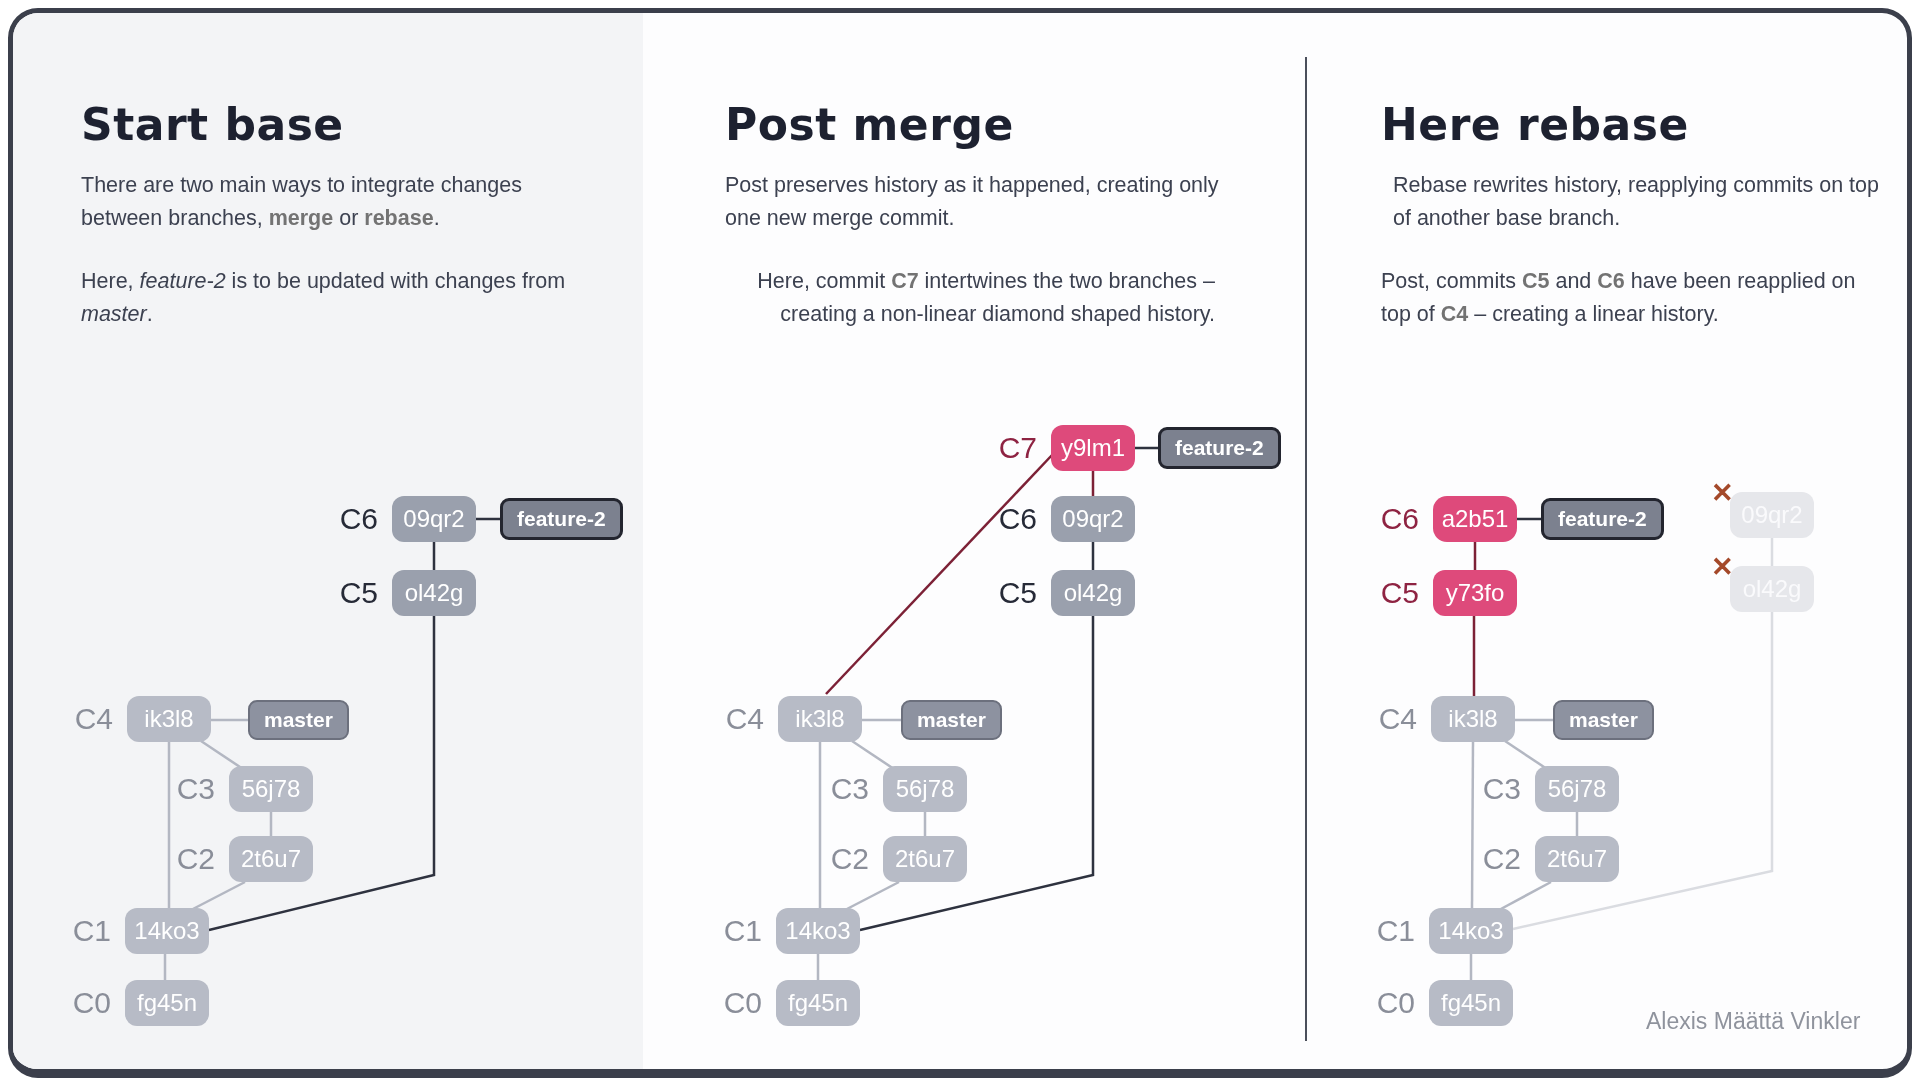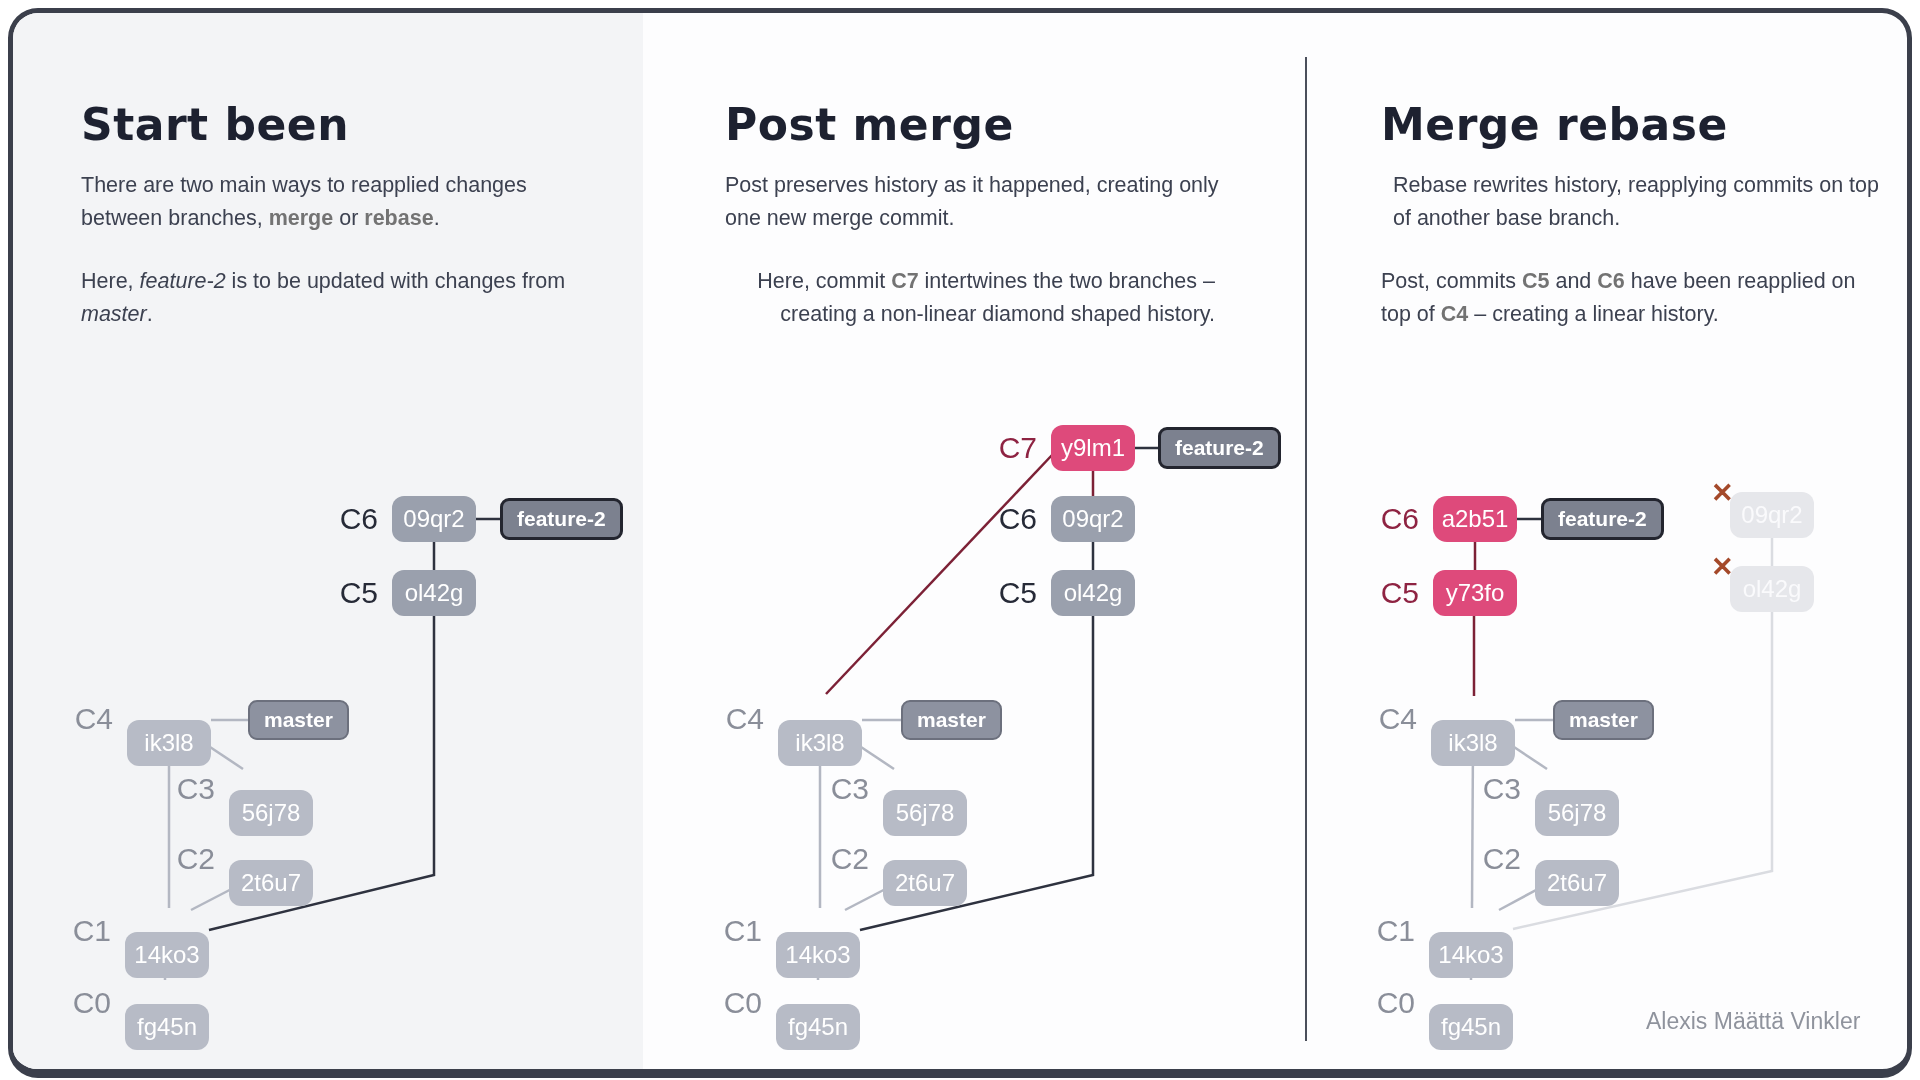--- a/index.html
+++ b/index.html
@@ -14,21 +14,21 @@
   .para b{font-weight:bold;color:#737373;}
   .para i{font-style:italic;}
   svg.edges{position:absolute;left:0;top:0;z-index:1;pointer-events:none;}
   .e-gray{stroke:#b3b7c2;stroke-width:2.5;fill:none;}
   .e-navy{stroke:#2e323f;stroke-width:2.5;fill:none;}
   .e-red{stroke:#7c2136;stroke-width:2.5;fill:none;}
   .e-ghost{stroke:#dadce1;stroke-width:2.5;fill:none;}
   .node{position:absolute;width:84px;height:46px;border-radius:12px;z-index:2;
         display:flex;align-items:center;justify-content:center;color:#fff;font-size:24px;}
   .node.medium{background:#9aa0ad;}
-  .node.light{background:#b7bbc6;margin-top:24px;}
+  .node.light{background:#b7bbc6;}
   .node.pink{background:#de4a7b;}
   .node.ghost{background:#e6e7eb;color:#fafafc;}
   .clabel{position:absolute;width:70px;height:46px;line-height:46px;text-align:right;
           font-size:30px;z-index:2;}
   .clabel.navy{color:#262a37;}
   .clabel.gray{color:#8a8e99;}
   .clabel.red{color:#8e2342;}
   .tag{position:absolute;height:36px;display:flex;align-items:center;padding:0 14px;
        border-radius:9px;color:#fff;font-weight:bold;font-size:21px;z-index:3;}
   .tag.master{background:#8d92a0;border:2.5px solid #6c707d;}
@@ -80,22 +80,22 @@
       <line class="e-gray" x1="1460" y1="729" x2="1459" y2="895"></line>
       <line class="e-gray" x1="1492" y1="728" x2="1534" y2="756"></line>
       <line class="e-gray" x1="1564" y1="799" x2="1564" y2="823"></line>
       <line class="e-gray" x1="1538" y1="869" x2="1486" y2="897"></line>
       <line class="e-gray" x1="1458" y1="941" x2="1458" y2="967"></line>
       <line class="e-gray" x1="1502" y1="707" x2="1540" y2="707"></line>
     </g>
   </svg>
 
   <div>
-    <div class="panel-title" style="left:68px;top:90px;">Start been</div>
-    <div class="para" style="left:68px;top:156px;width:486px;"><span>There are two main ways to reapplied changes between branches, </span><b>merge</b><span> or </span><b>rebase</b><span>.</span></div>
+    <div class="panel-title" style="left:68px;top:90px;">Start base</div>
+    <div class="para" style="left:68px;top:156px;width:486px;"><span>There are two main ways to integrate changes between branches, </span><b>merge</b><span> or </span><b>rebase</b><span>.</span></div>
     <div class="para" style="left:68px;top:252px;width:486px;"><span>Here, </span><i>feature-2</i><span> is to be updated with changes from </span><i>master</i><span>.</span></div>
 
     <div class="clabel navy" style="left:295px;top:483px;">C6</div>
     <div class="node medium" style="left:379px;top:483px;">09qr2</div>
     <div class="tag feature" style="left:487px;top:485px;">feature-2</div>
 
     <div class="clabel navy" style="left:295px;top:557px;">C5</div>
     <div class="node medium" style="left:379px;top:557px;">ol42g</div>
 
     <div class="clabel gray" style="left:30px;top:683px;">C4</div>
@@ -141,21 +141,21 @@
     <div class="node light" style="left:870px;top:823px;">2t6u7</div>
 
     <div class="clabel gray" style="left:679px;top:895px;">C1</div>
     <div class="node light" style="left:763px;top:895px;">14ko3</div>
 
     <div class="clabel gray" style="left:679px;top:967px;">C0</div>
     <div class="node light" style="left:763px;top:967px;">fg45n</div>
   </div>
 
   <div>
-    <div class="panel-title" style="left:1368px;top:90px;">Merge rebase</div>
+    <div class="panel-title" style="left:1368px;top:90px;">Here rebase</div>
     <div class="para" style="left:1368px;top:156px;width:500px;margin-left:12px;"><span>Rebase rewrites history, reapplying commits on top of another base branch.</span></div>
     <div class="para" style="left:1368px;top:252px;width:500px;"><span>Post, commits </span><b>C5</b><span> and </span><b>C6</b><span> have been reapplied on top of </span><b>C4</b><span> – creating a linear history.</span></div>
 
     <div class="clabel red" style="left:1336px;top:483px;">C6</div>
     <div class="node pink" style="left:1420px;top:483px;border-radius:14px;">a2b51</div>
     <div class="tag feature" style="left:1528px;top:485px;">feature-2</div>
 
     <div class="clabel red" style="left:1336px;top:557px;">C5</div>
     <div class="node pink" style="left:1420px;top:557px;">y73fo</div>
 

